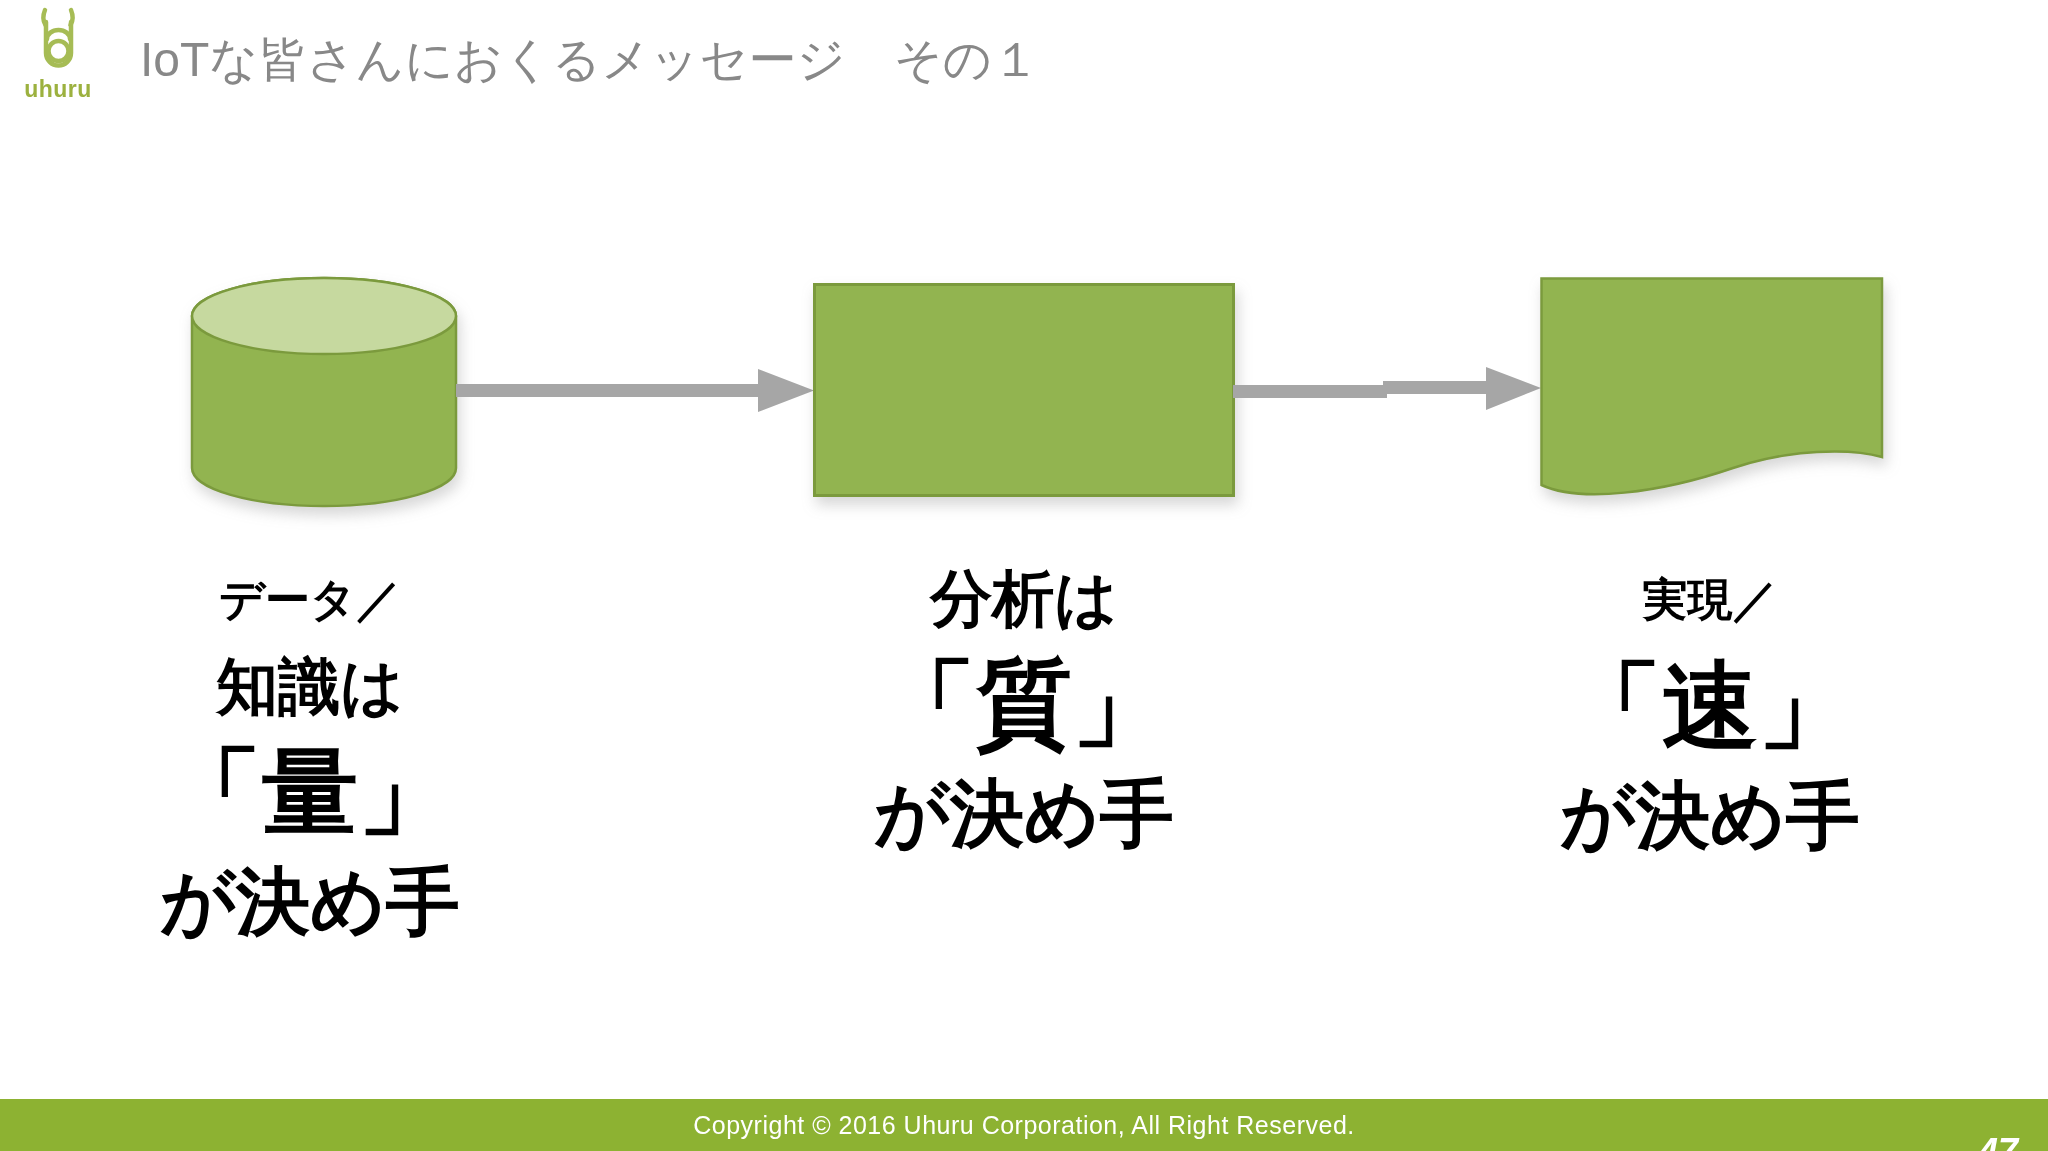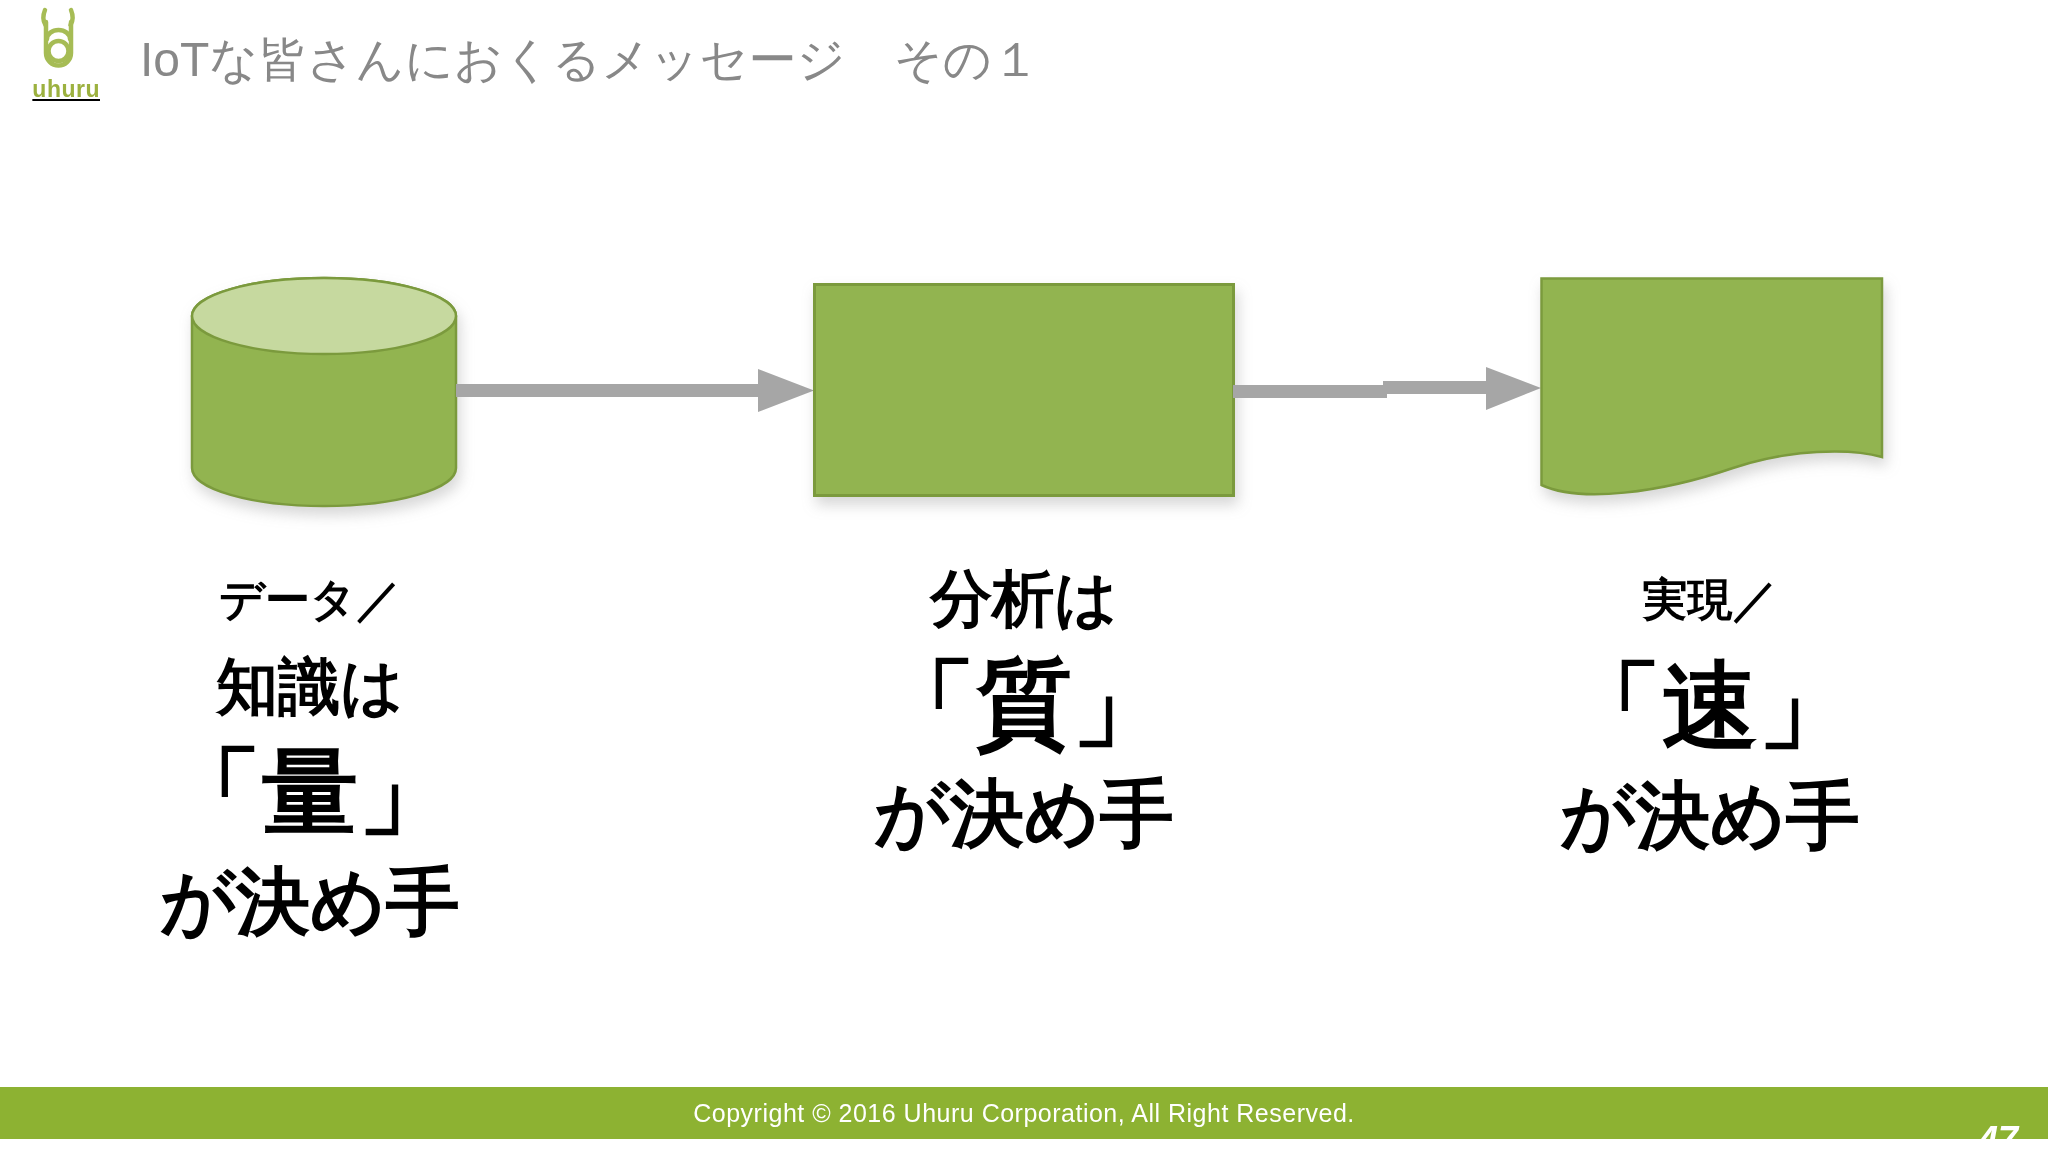--- a/index.html
+++ b/index.html
@@ -4,21 +4,21 @@
 <style>
   * { margin: 0; padding: 0; box-sizing: border-box; }
   html, body { width: 2048px; height: 1151px; overflow: hidden; }
   body {
     font-family: "Liberation Sans", "DejaVu Sans", sans-serif;
     background: #ffffff;
   }
   .slide { position: relative; width: 2048px; height: 1151px; background: #ffffff; }
 
   
-  .logo { position: absolute; left: 16px; top: 6px; width: 84px; text-align: right; text-decoration: underline; }
+  .logo { position: absolute; left: 16px; top: 6px; width: 84px; text-align: center; }
   .logo-icon { display: block; margin: 0 auto; }
   .logo-text {
     margin-top: 2px; font-size: 23px; font-weight: bold;
     color: #9cb13f; letter-spacing: 0.5px;
   }
   .slide-title {
     position: absolute; left: 140px; top: 32px;
     font-size: 48px; font-weight: 400; color: #888888;
     line-height: 56px; white-space: nowrap;
   }
@@ -40,21 +40,21 @@
   .caption-1 { left: 90px; }
   .caption-2 { left: 804px; }
   .caption-3 { left: 1490px; }
   .cap-line-sm  { font-size: 45px; line-height: 88px; }
   .cap-line-sm2 { font-size: 62px; line-height: 86px; text-align: center; }
   .cap-line-big { font-size: 96px; line-height: 124px; }
   .cap-line-med { font-size: 74px; line-height: 96px; }
 
   
   .footer-bar {
-    position: absolute; left: 0; bottom: 12px; width: 2048px; height: 52px;
+    position: absolute; left: 0; bottom: 0; width: 2048px; height: 52px;
     background: #8db232;
   }
   .footer-text {
     width: 100%; text-align: center; line-height: 52px;
     color: #ffffff; font-size: 25px; letter-spacing: 0.5px;
   }
   .page-number {
     position: absolute; right: 30px; top: 0; line-height: 52px;
     color: #ffffff; font-size: 36px; font-weight: bold; font-style: italic; margin-top: 27px;
   }

